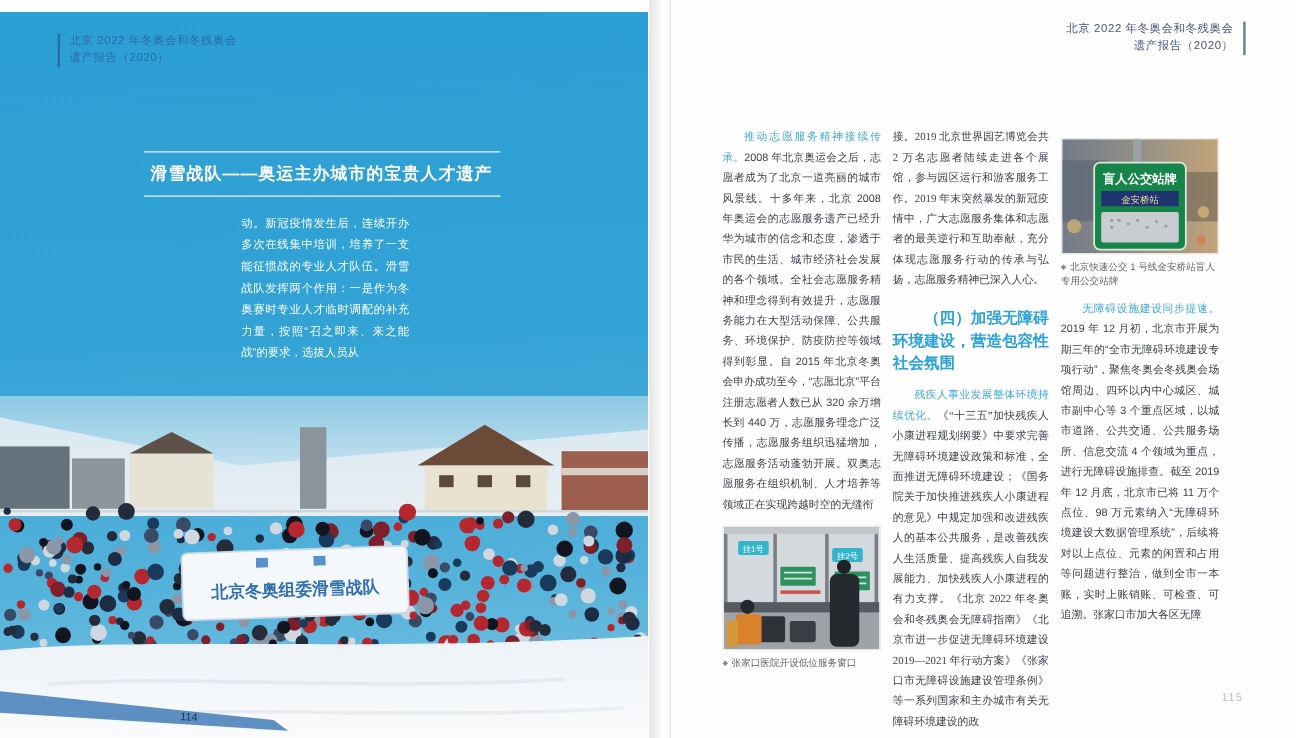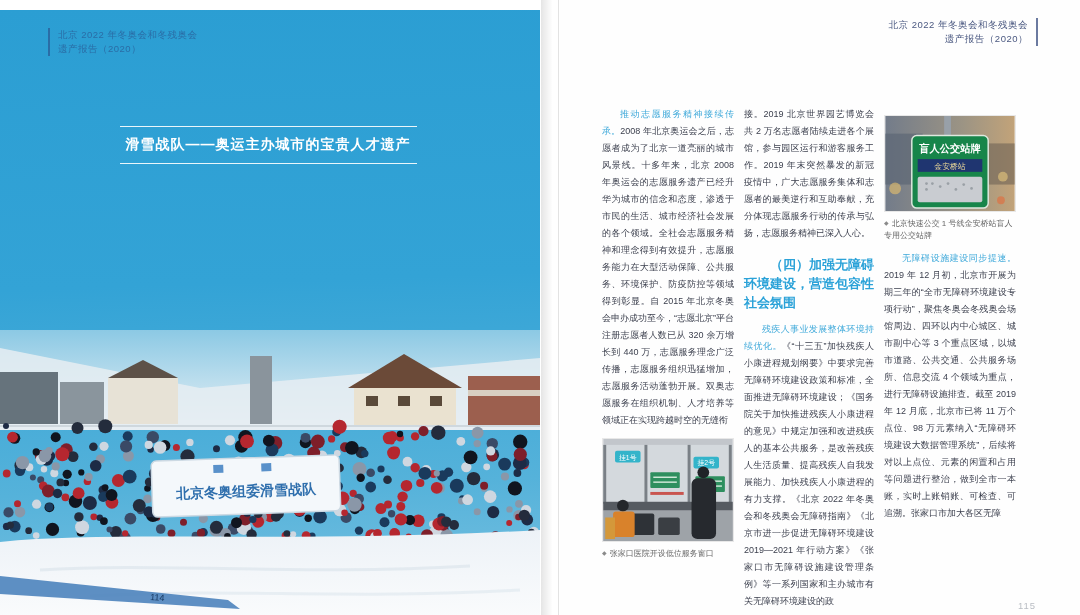--- a/index.html
+++ b/index.html
@@ -28,47 +28,50 @@
     background:linear-gradient(90deg, rgba(0,0,0,.10), rgba(0,0,0,0) 65%); }
   .gutter-line { position:absolute; left:558px; top:0; width:1px; height:615px; background:#e3e3e3; }
 
   
   .right-page { position:absolute; left:560px; top:0; width:520px; height:615px; background:#fefefe; }
   .r-header { position:absolute; right:42px; top:18px; border-right:2px solid #6b7aa0;
     padding-right:8px; color:#4a5880; font-size:9.5px; line-height:14px; text-align:right; letter-spacing:.5px; }
   .rcol { position:absolute; top:95px; font-size:9px; line-height:17px; color:#3b3f4d;
     text-align:justify; text-justify:inter-ideograph;margin-top:11px; }
   .rcol-1 { left:42px;  width:132px; }
-  .rcol-2 { left:184px; width:130px; }
+  .rcol-2 { left:184px; width:130px;font-family:Liberation Serif, serif; }
   .rcol-3 { left:324px; width:132px; }
   .rcol p.indent { text-indent:2em; }
   .lead-blue { color:#3fa9da; }
   .section-heading { color:#2ba2d8; font-size:13px; font-weight:bold; line-height:19px;
     text-indent:2em; margin:13px 0 9px 0; }
   .photo-block { margin-top:9px; }
   .photo-block svg { display:block; border:1px solid #e8e8e8; }
   .caption { margin-top:5px; font-size:8px; line-height:12px; color:#666; text-align:left; }
   .caption .marker { color:#8a8a8a; font-size:6px; margin-right:3px; vertical-align:1px; }
-  .page-num-right { position:absolute; left:458px; top:600px; color:#b9bdc3; font-size:9.5px; letter-spacing:1px; }
+  .page-num-right { position:absolute; left:458px; top:576px; color:#b9bdc3; font-size:9.5px; letter-spacing:1px; }
 </style>
 </head>
 <body>
 
 <div id="canvas">
 
   <div class="left-page">
     <div class="l-header">
       <div>北京 2022 年冬奥会和冬残奥会</div>
       <div>遗产报告（2020）</div>
     </div>
 
     <div class="page-title-wrap">
       <div class="page-title">滑雪战队——奥运主办城市的宝贵人才遗产</div>
     </div>
 
+    <div class="lcol lcol-2">
+      <p>动。新冠疫情发生后，连续开办多次在线集中培训，培养了一支能征惯战的专业人才队伍。滑雪战队发挥两个作用：一是作为冬奥赛时专业人才临时调配的补充力量，按照“召之即来、来之能战”的要求，选拔人员从</p>
+    </div>
 
     <div class="ski-photo">
       <svg viewBox="0 0 540 295" xmlns="http://www.w3.org/2000/svg">
         <defs>
           <linearGradient id="sky" x1="0" y1="0" x2="0" y2="1">
             <stop offset="0" stop-color="#8cc9e4"></stop>
               <stop offset="1" stop-color="#e9f1f6"></stop>
           </linearGradient>
           <linearGradient id="snow" x1="0" y1="0" x2="0" y2="1">
             <stop offset="0" stop-color="#edf2f7"></stop>

